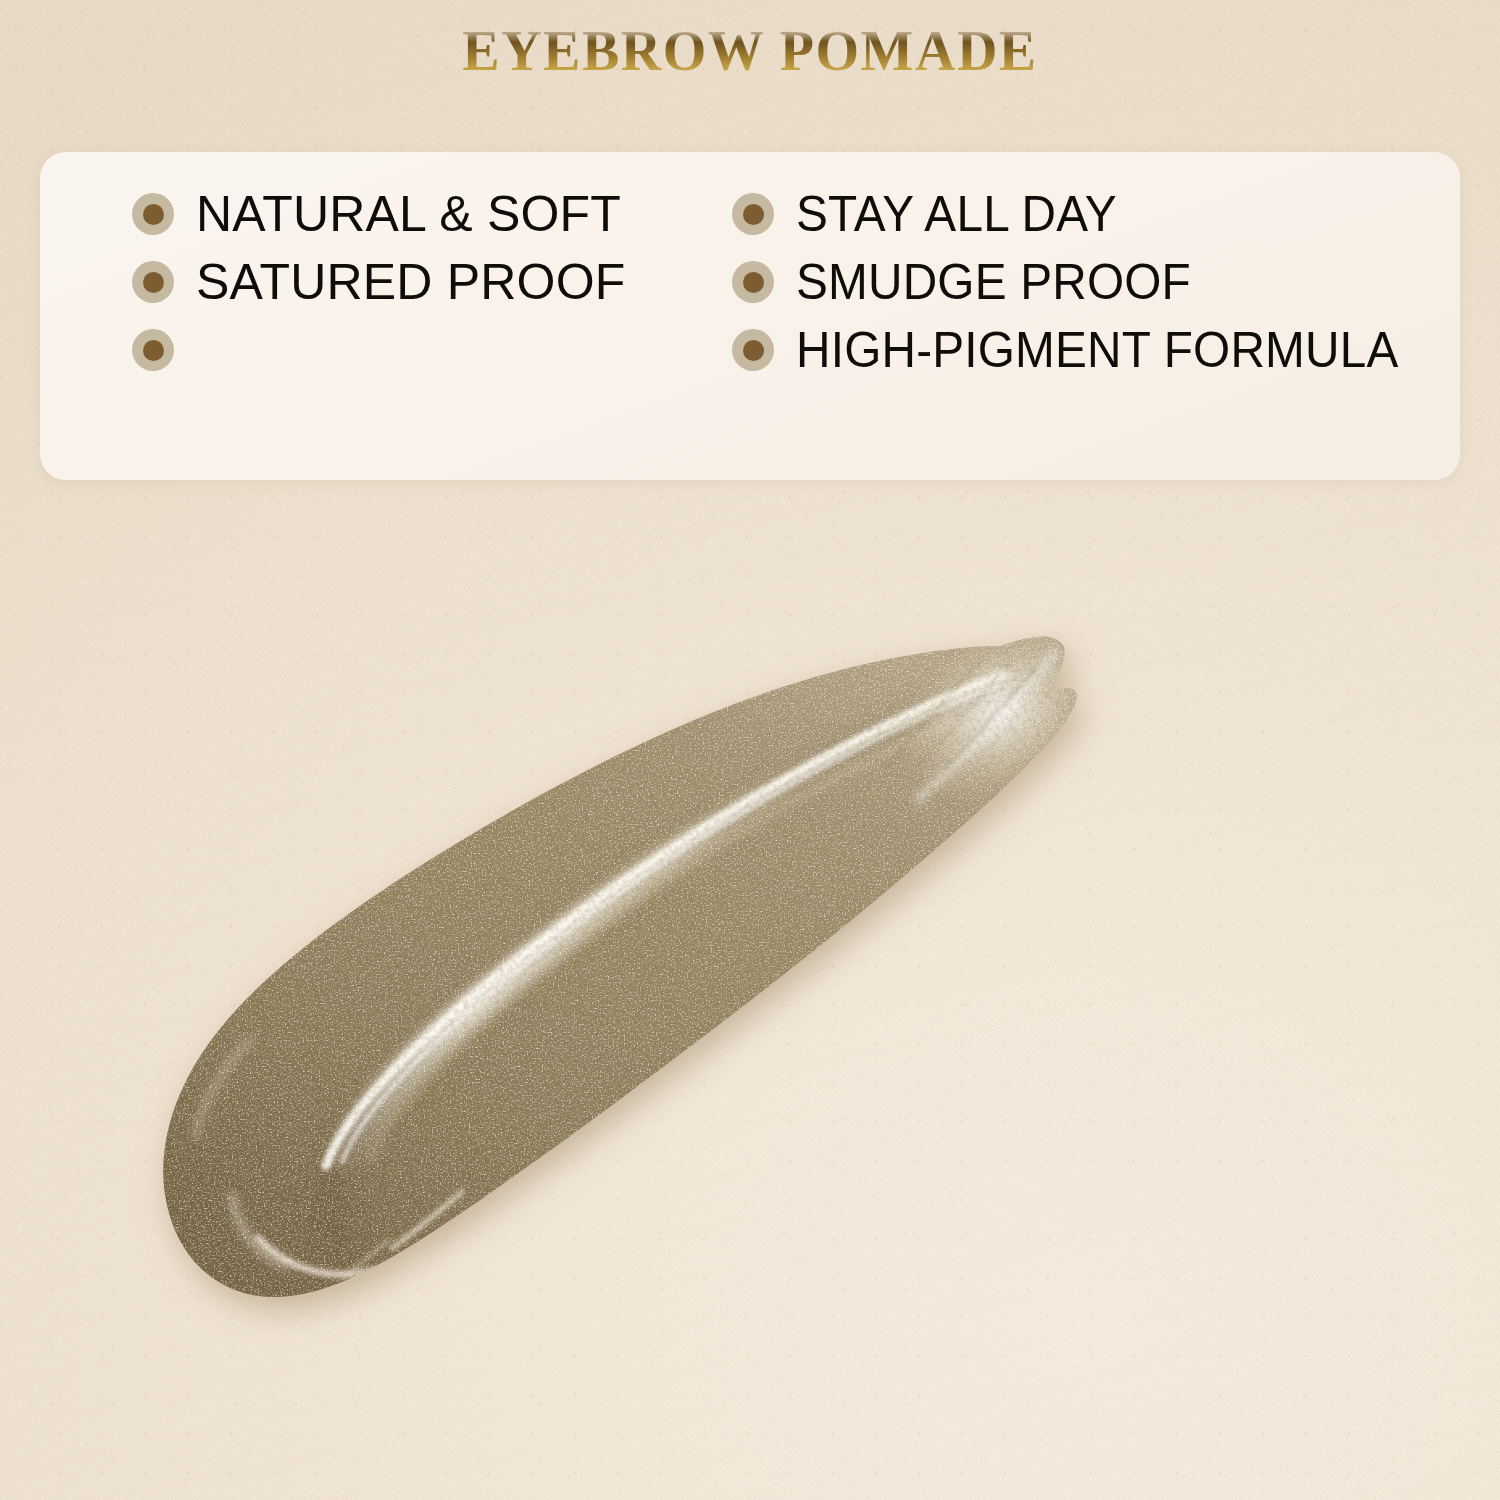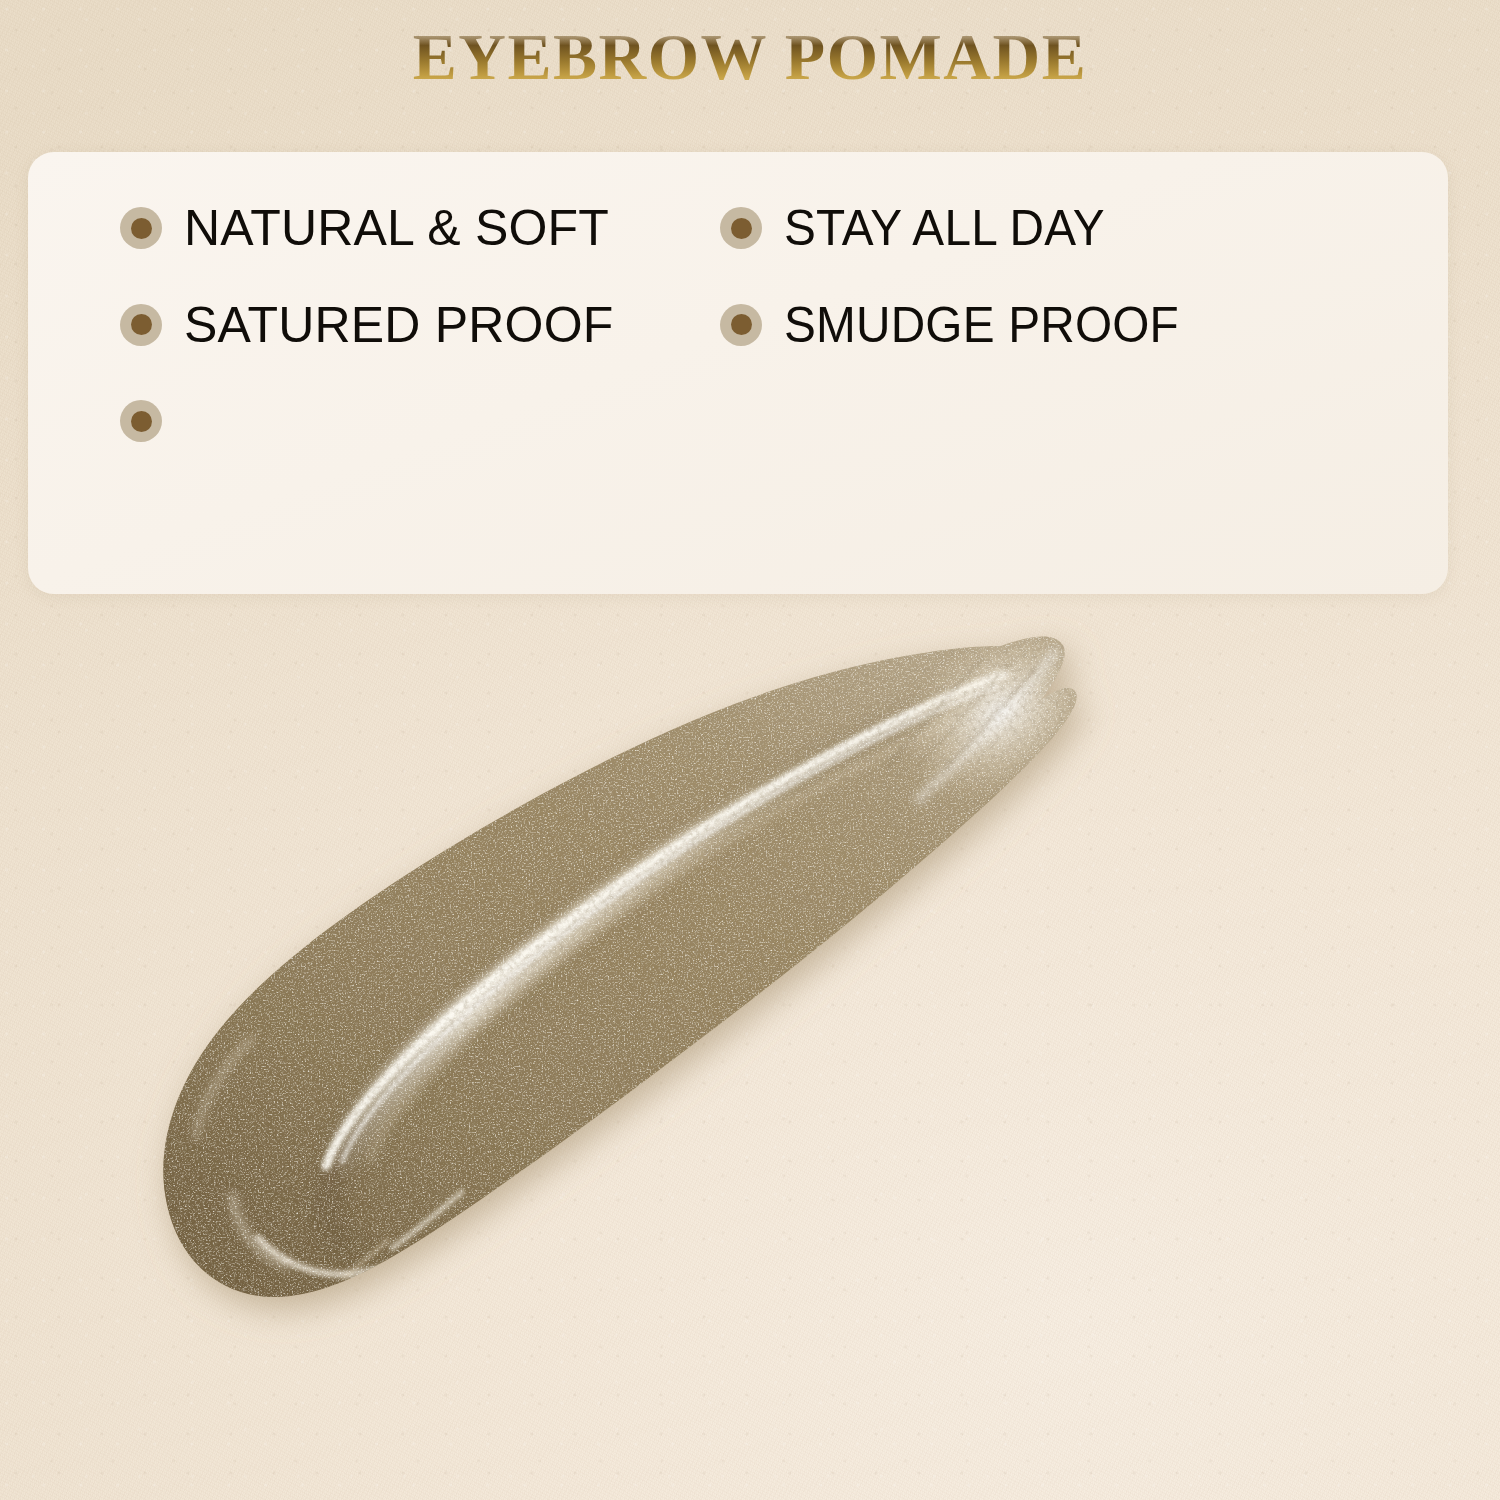--- a/index.html
+++ b/index.html
@@ -42,21 +42,21 @@
     background-size: 37px 41px, 53px 47px, 43px 39px, 61px 57px;
   }
 
   
   #title {
     position:absolute;
     top:22px; left:0; width:1500px;
     text-align:center;
     font-family:"Liberation Serif", "DejaVu Serif", serif;
     font-weight:bold;
-    font-size:66px;
+    font-size:56px;
     letter-spacing:1.5px;
     line-height:1.05;
     background:linear-gradient(180deg,
         #2E1F0C 0%,
         #4A3415 16%,
         #70532154 0%,
         #6F5320 34%,
         #9C7B2F 58%,
         #C6A246 80%,
         #D8B85E 94%,
@@ -64,22 +64,22 @@
     -webkit-background-clip:text;
     background-clip:text;
     color:transparent;
     -webkit-text-fill-color:transparent;
     white-space:nowrap;
   }
 
   
   #feature-card {
     position:absolute;
-    left:28px; top:152px;
-    width:1420px; height:442px;
+    left:40px; top:152px;
+    width:1420px; height:328px;
     background:linear-gradient(160deg,#FAF5EF 0%, #F8F2EA 45%, #F5EEE4 100%);
     border-radius:26px;
     box-shadow:0 3px 14px rgba(140,115,80,.10);
   }
 
   #feature-grid {
     position:absolute; inset:0;
     display:grid;
     grid-template-columns:600px 690px;
     grid-template-rows:repeat(4,1fr);
@@ -172,20 +172,26 @@
       <span class="bullet">
           <i></i>
         </span>
       <span class="feature-label">SMUDGE PROOF</span>
     </div>
 
     <div class="feature-item col-left">
       <span class="bullet">
           <i></i>
         </span>
+    </div>
+    <div class="feature-item col-right">
+      <span class="bullet">
+          <i></i>
+        </span>
+      <span class="feature-label">HIGH-PIGMENT FORMULA</span>
     </div>
 
   </div>
 </section>
 
 <div id="swatch-wrap">
   <span class="visually-hidden">Glossy shimmering taupe-brown eyebrow pomade swatch smeared diagonally, tapering to a point at the upper right</span>
 
   <svg id="swatch-svg" viewBox="0 0 1500 900" xmlns="http://www.w3.org/2000/svg">
     <defs>

